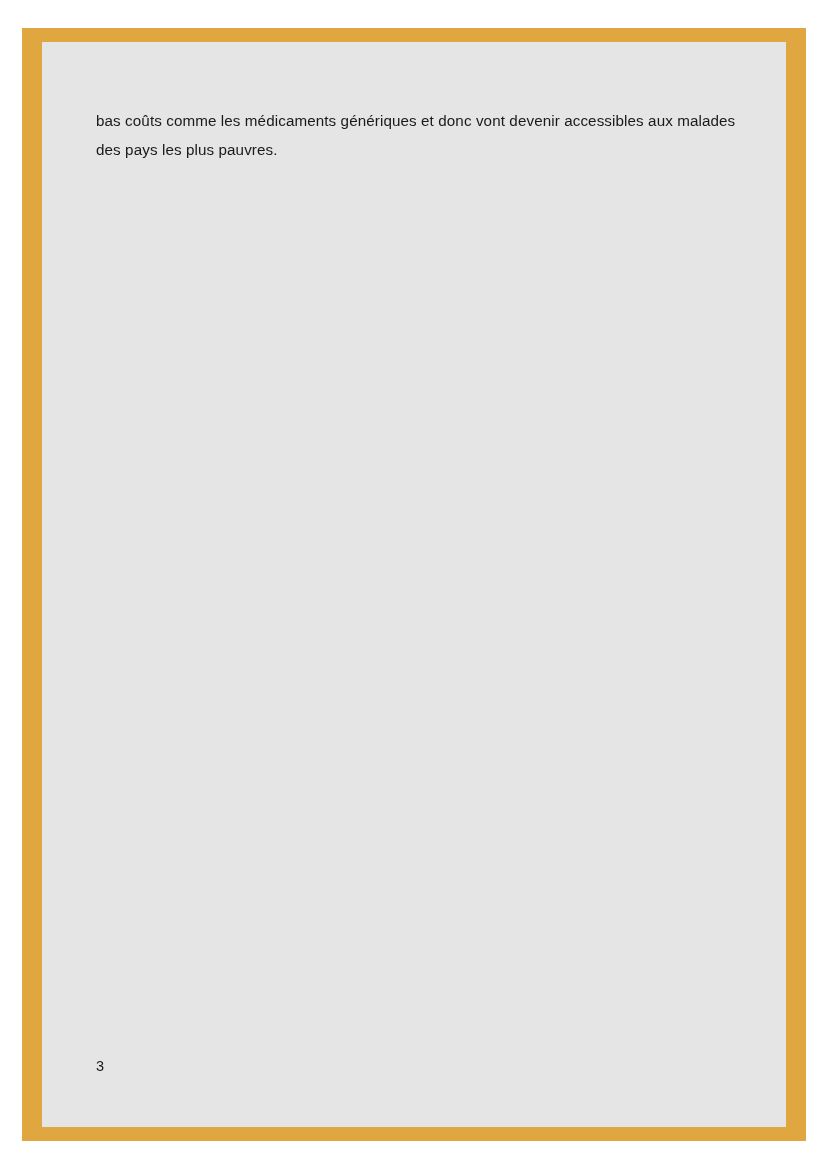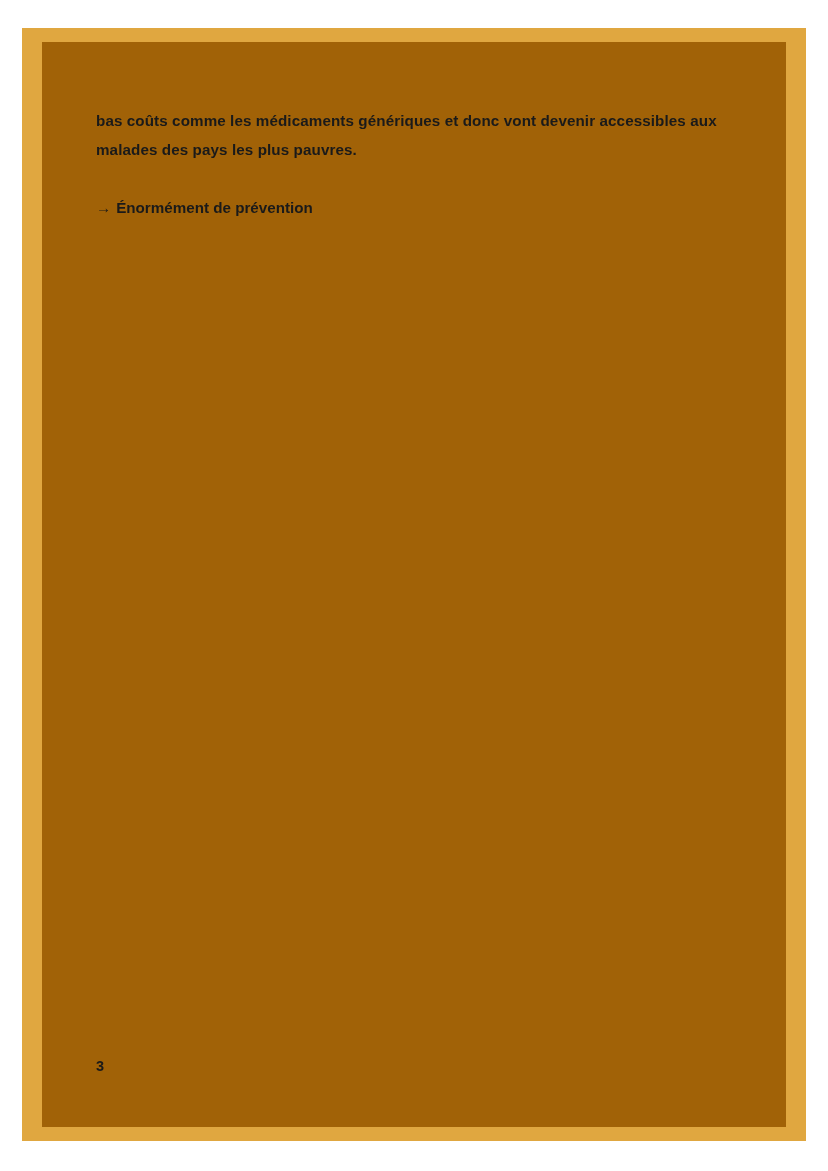--- a/index.html
+++ b/index.html
@@ -29,22 +29,21 @@
     background: #e0a740;
     box-sizing: border-box;
   }
 
   #paper {
     position: absolute;
     left: 20px;
     top: 14px;
     right: 20px;
     bottom: 14px;
-    background: #a16207;
-    font-weight: bold;
+    background: #e5e5e5;
   }
 
   #content {
     position: absolute;
     left: 54px;
     top: 64px;
     right: 48px;
   }
 
   .para {
@@ -89,21 +88,20 @@
   <div id="frame">
 
     <div id="paper">
 
       <div id="content">
 
         <p class="para">bas coûts comme les médicaments génériques et donc vont devenir accessibles aux malades des pays les plus pauvres.</p>
 
         <div class="block-gap"></div>
 
-        <p class="arrow-line"><span class="arrow-glyph">→</span><span>Énormément de prévention</span></p>
 
 
 
       </div>
 
       <div id="page-number">3</div>
 
     </div>
   </div>
 </div>

